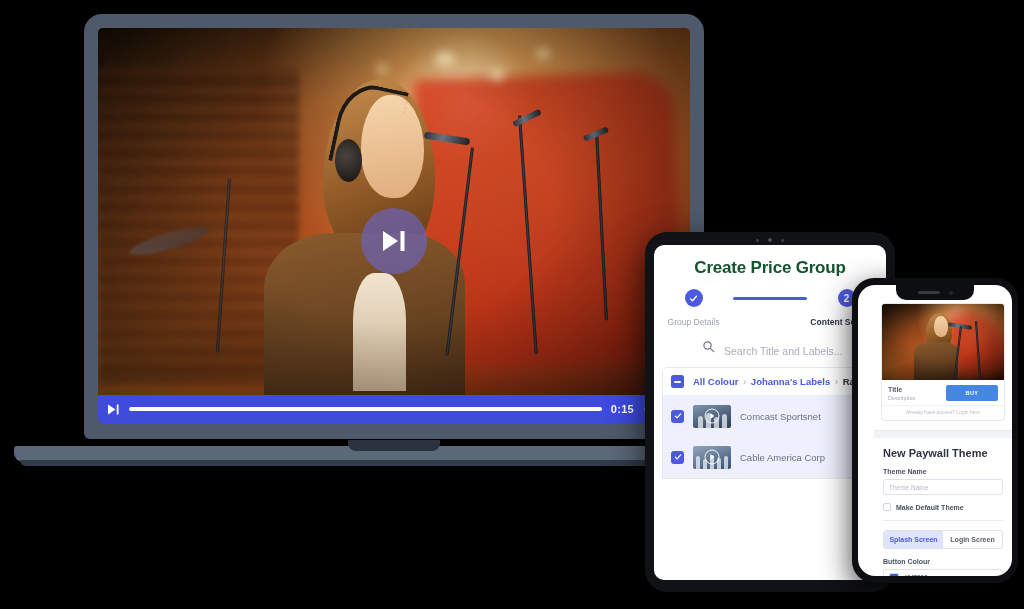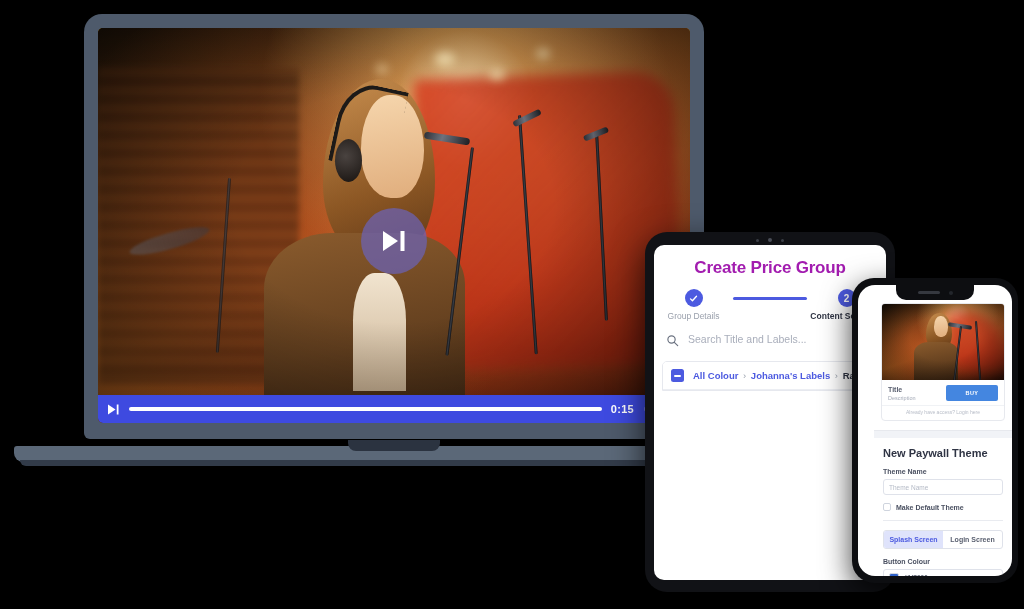--- a/index.html
+++ b/index.html
@@ -133,36 +133,36 @@
     position: absolute; left: 50%; top: 6px; transform: translateX(-50%);
     display: flex; gap: 9px; align-items: center;
   }
   .tablet-dots i { display: block; width: 3px; height: 3px; border-radius: 50%; background: #3c3f47; }
   .tablet-dots i.mid { width: 4px; height: 4px; background: #4b4f58; }
   .tablet-screen {
     width: 100%; height: 100%; background: #fff; border-radius: 10px; overflow: hidden;
     position: relative;
   }
   .cpg-title {
-    text-align: center; font-size: 17px; font-weight: bold; color: #a21caf;
+    text-align: center; font-size: 17px; font-weight: bold; color: #14532d;
     padding: 13px 0 0 0; letter-spacing: -.2px;
   }
   .stepper { display: flex; align-items: flex-start; justify-content: center; padding: 11px 0 0 0; }
   .step { display: flex; flex-direction: column; align-items: center; width: 86px; }
   .step-dot {
     width: 18px; height: 18px; border-radius: 50%; background: #4c5ae0;
     color: #fff; font-size: 10px; font-weight: bold;
     display: flex; align-items: center; justify-content: center;
   }
-  .step-label { font-size: 8.5px; margin-top: 4px; white-space: nowrap; }
+  .step-label { font-size: 8.5px; margin-top: 10px; white-space: nowrap; }
   .step-label.done { color: #9aa0ac; }
   .step-label.active { color: #2f3444; font-weight: bold; }
   .step-line { flex: 0 0 74px; height: 3px; background: #4c5ae0; margin-top: 8px; border-radius: 2px; }
   .search-row {
-    display: flex; align-items: flex-start; gap: 9px; padding: 12px 12px 10px 12px;
+    display: flex; align-items: flex-end; gap: 9px; padding: 12px 12px 10px 12px; margin-left: 36px;
   }
   .search-ph { font-size: 10.5px; color: #a9aebb; }
   .file-panel { margin: 0 8px; border: 1px solid #e6e8ee; border-radius: 5px 5px 0 0; overflow: hidden; }
   .crumb-row {
     display: flex; align-items: center; gap: 9px; padding: 7px 8px;
     border-bottom: 1px solid #eceef3; background: #fff;
   }
   .crumb-box {
     width: 13px; height: 13px; border-radius: 2.5px; background: #4c5ae0;
     display: flex; align-items: center; justify-content: center; flex: none;
@@ -366,21 +366,52 @@
               <span>All Colour</span>
               <span class="sep">›</span>
               <span>Johanna's Labels</span>
               <span class="sep">›</span>
               <span class="last">Random</span>
             </span>
           </div>
 
 
 
-
+          <div class="file-row sel">
+            <span class="cbox on">
+              <svg width="8" height="8" viewBox="0 0 12 12" aria-hidden="true">
+                <polyline points="2,6.2 4.6,8.8 10,2.8" fill="none" stroke="#ffffff" stroke-width="1.9" stroke-linecap="round" stroke-linejoin="round"></polyline>
+              </svg>
+            </span>
+            <span class="thumb">
+              <span class="ppl" style="left:5px;width:5px;height:12px;"></span>
+              <span class="ppl" style="left:13px;width:5px;height:15px;"></span>
+              <span class="ppl" style="left:21px;width:5px;height:11px;"></span>
+              <span class="ppl" style="left:29px;width:5px;height:14px;"></span>
+              <span class="tri"></span>
+            </span>
+            <span class="file-name">Comcast Sportsnet</span>
+          </div>
+
+          <div class="file-row sel">
+            <span class="cbox on">
+              <svg width="8" height="8" viewBox="0 0 12 12" aria-hidden="true">
+                <polyline points="2,6.2 4.6,8.8 10,2.8" fill="none" stroke="#ffffff" stroke-width="1.9" stroke-linecap="round" stroke-linejoin="round"></polyline>
+              </svg>
+            </span>
+            <span class="thumb t2">
+              <span class="ppl" style="left:3px;width:4px;height:13px;"></span>
+              <span class="ppl" style="left:10px;width:4px;height:10px;"></span>
+              <span class="ppl" style="left:17px;width:4px;height:14px;"></span>
+              <span class="ppl" style="left:24px;width:4px;height:11px;"></span>
+              <span class="ppl" style="left:31px;width:4px;height:13px;"></span>
+              <span class="tri"></span>
+            </span>
+            <span class="file-name">Cable America Corp</span>
+          </div>
         </div>
 
       </div>
     </div>
   </div>
 
   <div class="phone">
     <div class="phone-body">
       <div class="phone-screen">
         <div class="notch">

